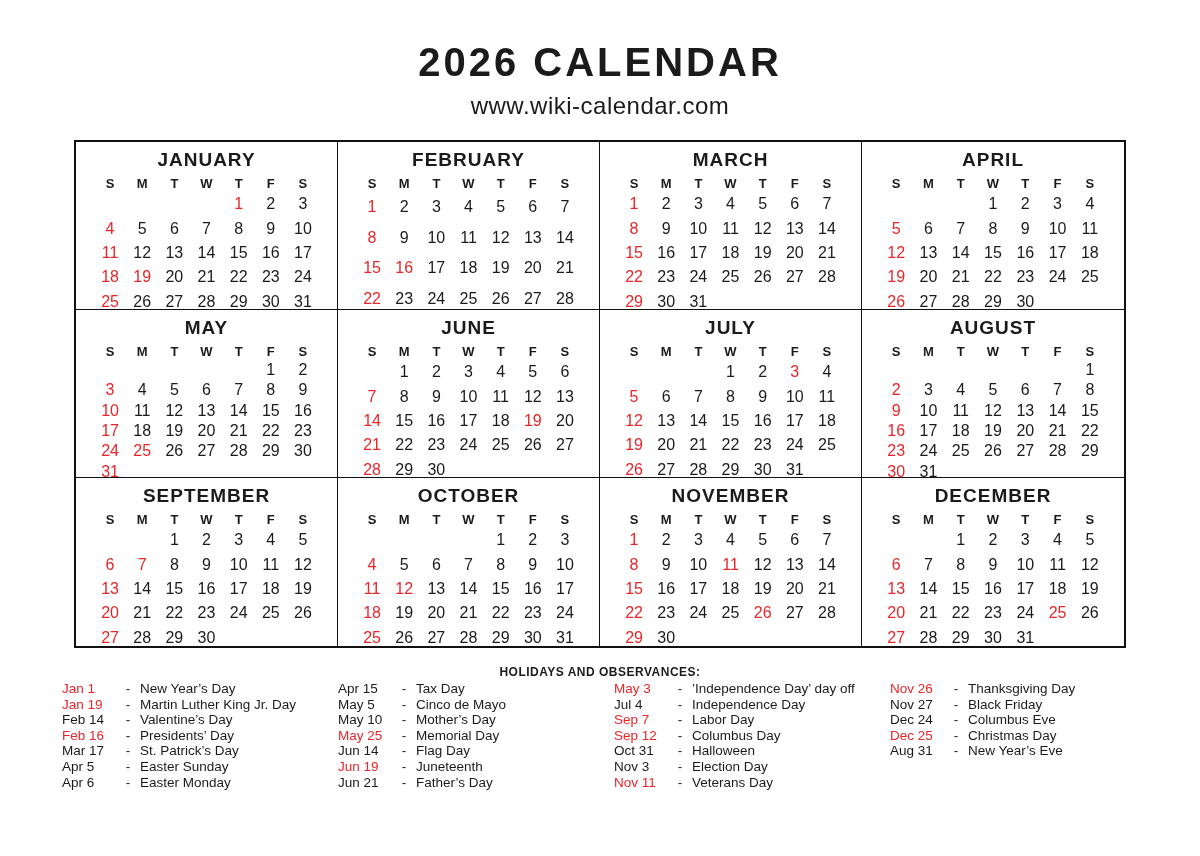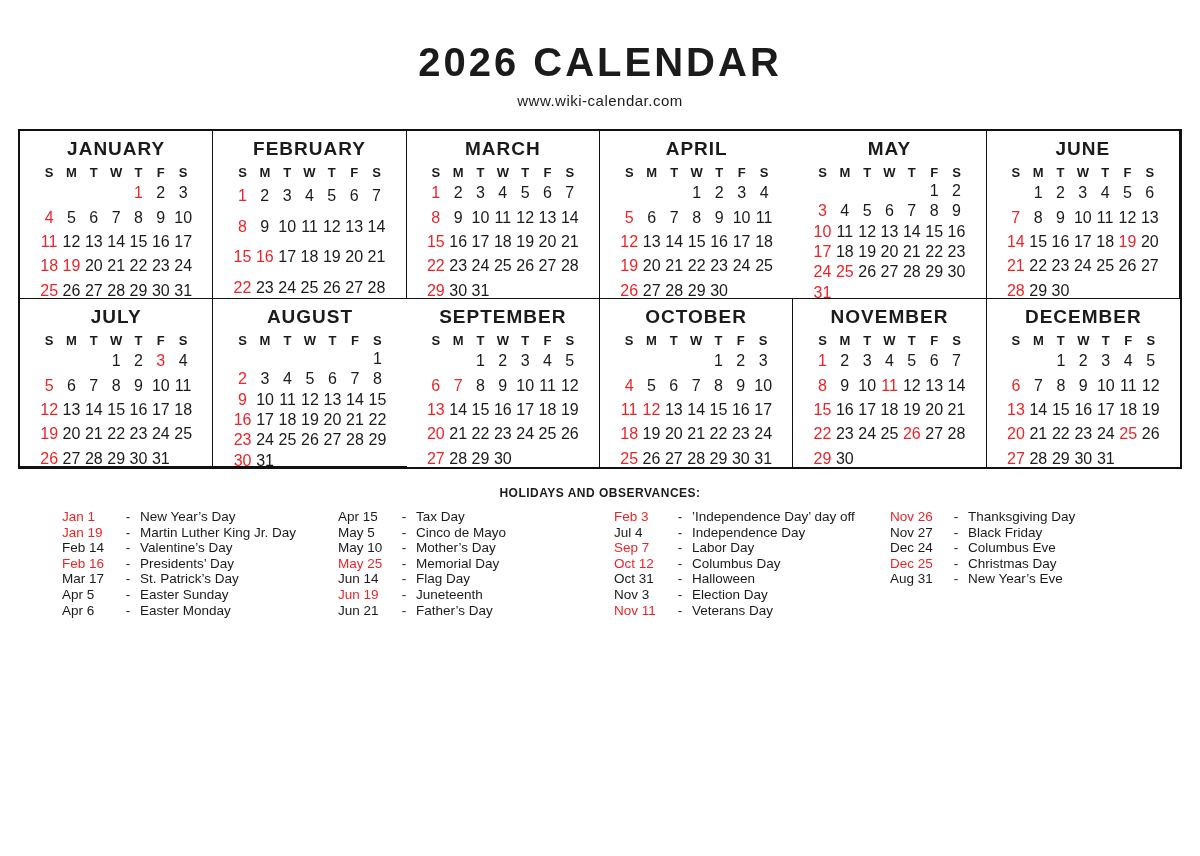--- a/index.html
+++ b/index.html
@@ -6,25 +6,25 @@
   html,body { margin:0; padding:0; background:#fff; }
   body {
     width:1200px; height:856px; overflow:hidden;
     font-family:"Liberation Sans", sans-serif; color:var(--ink);
     -webkit-font-smoothing:antialiased;
   }
   .title {
     margin:42px 0 0; text-align:center;
     font-size:40px; font-weight:bold; letter-spacing:3px; line-height:1;
   }
-  .site { text-align:center; font-size:15px; margin-top:10px; letter-spacing:0.5px; }
+  .site { text-align:center; font-size:24px; margin-top:10px; letter-spacing:0.5px; }
 
   .cal-grid {
-    width:1164px; margin:20px auto 17px;
-    display:grid; grid-template-columns:repeat(6,1fr);
+    width:1052px; margin:20px auto 17px;
+    display:grid; grid-template-columns:repeat(4,1fr);
     border:2px solid var(--line); box-sizing:border-box;
   }
   .month {
     height:168px; box-sizing:border-box; padding-top:7px;
     border-right:1.5px solid var(--line); border-bottom:1.5px solid var(--line);
   }
   .month:nth-child(4n) { border-right:none; }
   .month:nth-child(n+9) { border-bottom:none; }
 
   .month-name {
@@ -41,21 +41,21 @@
   }
   .day { font-size:16px; }
   .red { color:var(--red); }
 
   .holi-title {
     text-align:center; font-weight:bold; font-size:12px;
     margin-top:13px; letter-spacing:0.5px;
   }
   .holi-cols {
     display:grid; grid-template-columns:repeat(4,1fr);
-    margin:9px 62px 0; column-gap:28px;
+    margin:2px 62px 0; column-gap:28px;
   }
   .holi-row {
     display:grid; grid-template-columns:54px 24px auto;
     font-size:13.5px; line-height:15.6px; white-space:nowrap;
   }
   .holi-dash { text-align:center; }
 </style>
 </head>
 <body>
 
@@ -853,36 +853,36 @@
         <span class="holi-name">Juneteenth</span>
       </div>
       <div class="holi-row">
         <span class="holi-date">Jun 21</span>
         <span class="holi-dash">-</span>
         <span class="holi-name">Father’s Day</span>
       </div>
     </div>
     <div class="holi-col">
       <div class="holi-row">
-        <span class="holi-date red">Feb 3</span>
+        <span class="holi-date red">May 3</span>
         <span class="holi-dash">-</span>
         <span class="holi-name">’Independence Day’ day off</span>
       </div>
       <div class="holi-row">
         <span class="holi-date">Jul 4</span>
         <span class="holi-dash">-</span>
         <span class="holi-name">Independence Day</span>
       </div>
       <div class="holi-row">
         <span class="holi-date red">Sep 7</span>
         <span class="holi-dash">-</span>
         <span class="holi-name">Labor Day</span>
       </div>
       <div class="holi-row">
-        <span class="holi-date red">Oct 12</span>
+        <span class="holi-date red">Sep 12</span>
         <span class="holi-dash">-</span>
         <span class="holi-name">Columbus Day</span>
       </div>
       <div class="holi-row">
         <span class="holi-date">Oct 31</span>
         <span class="holi-dash">-</span>
         <span class="holi-name">Halloween</span>
       </div>
       <div class="holi-row">
         <span class="holi-date">Nov 3</span>

